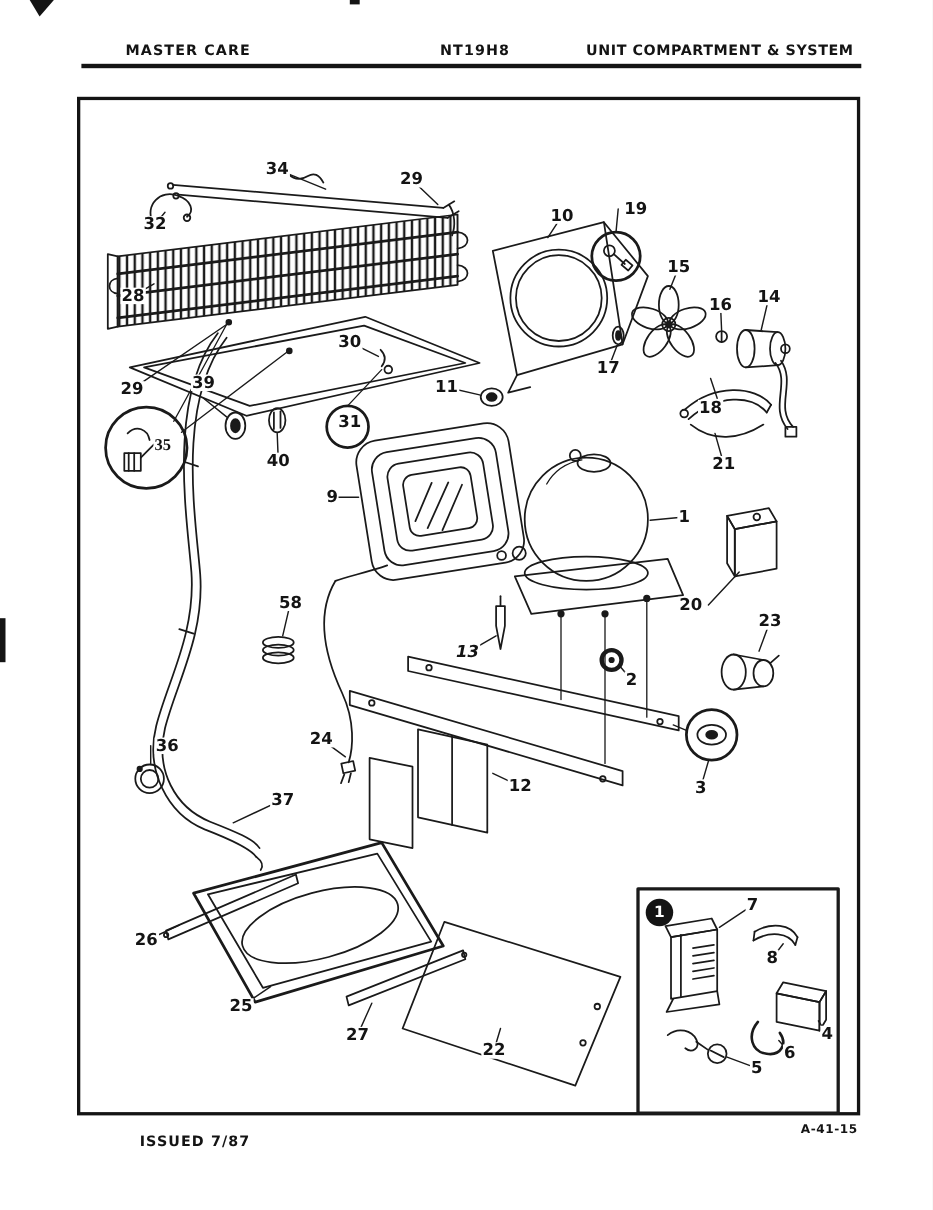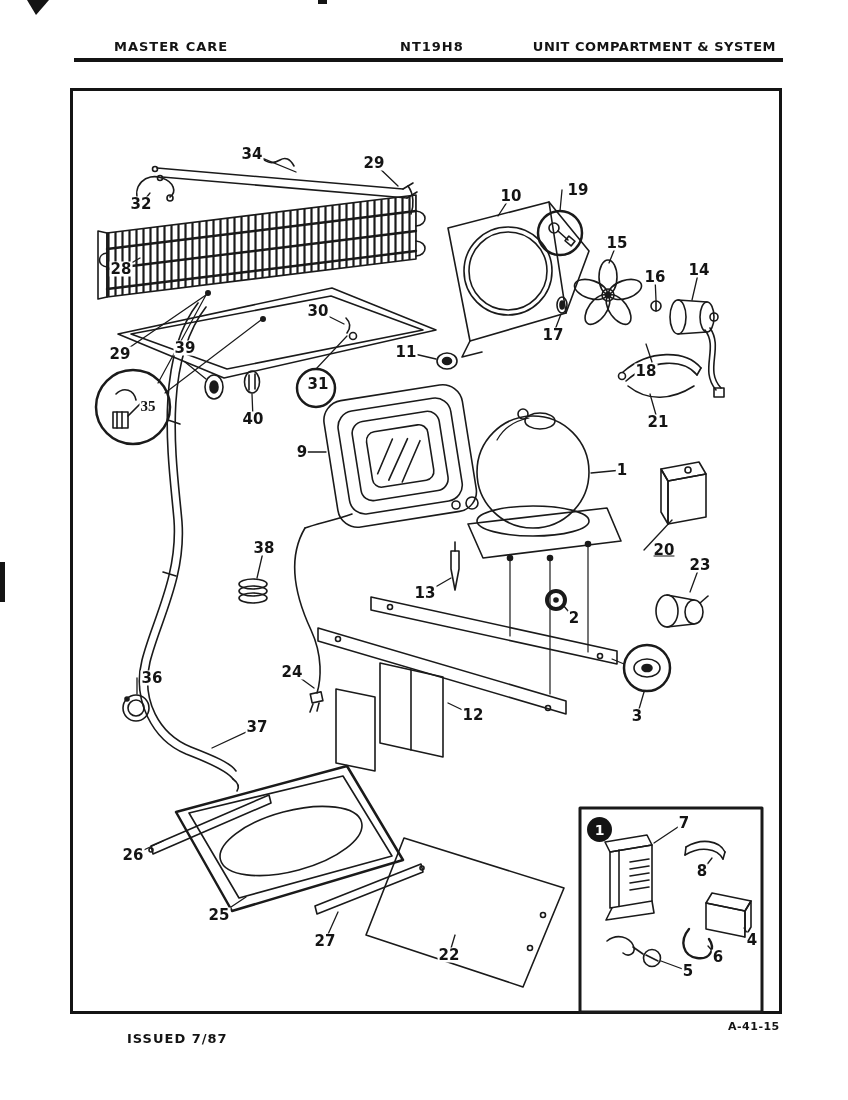--- a/index.html
+++ b/index.html
@@ -391,24 +391,24 @@
       <span class="callout" style="left: 553px; top: 335px;">17</span>
       <span class="callout" style="left: 646px; top: 344px; margin-top: 27px;">18</span>
       <span class="callout" style="left: 406px; top: 352px;">11</span>
       <span class="callout" style="left: 148px; top: 406px; font-family: Liberation Serif, serif;">35</span>
       <span class="callout" style="left: 318px; top: 384px;">31</span>
       <span class="callout" style="left: 185px; top: 348px;">39</span>
       <span class="callout" style="left: 253px; top: 419px;">40</span>
       <span class="callout" style="left: 302px; top: 452px;">9</span>
       <span class="callout" style="left: 658px; top: 422px;">21</span>
       <span class="callout" style="left: 622px; top: 470px;">1</span>
-      <span class="callout" style="left: 664px; top: 550px; text-decoration: underline;">20</span>
+      <span class="callout" style="left: 628px; top: 550px;">20</span>
       <span class="callout" style="left: 700px; top: 565px;">23</span>
-      <span class="callout" style="left: 264px; top: 548px;">38</span>
-      <span class="callout" style="left: 425px; top: 593px;">13</span>
+      <span class="callout" style="left: 264px; top: 548px;">58</span>
+      <span class="callout" style="left: 425px; top: 593px; font-style: italic;">13</span>
       <span class="callout" style="left: 574px; top: 618px;">2</span>
       <span class="callout" style="left: 637px; top: 716px;">3</span>
       <span class="callout" style="left: 292px; top: 672px;">24</span>
       <span class="callout" style="left: 473px; top: 715px;">12</span>
       <span class="callout" style="left: 152px; top: 678px;">36</span>
       <span class="callout" style="left: 257px; top: 727px;">37</span>
       <span class="callout" style="left: 133px; top: 855px;">26</span>
       <span class="callout" style="left: 219px; top: 915px;">25</span>
       <span class="callout" style="left: 325px; top: 941px;">27</span>
       <span class="callout" style="left: 449px; top: 955px;">22</span>

